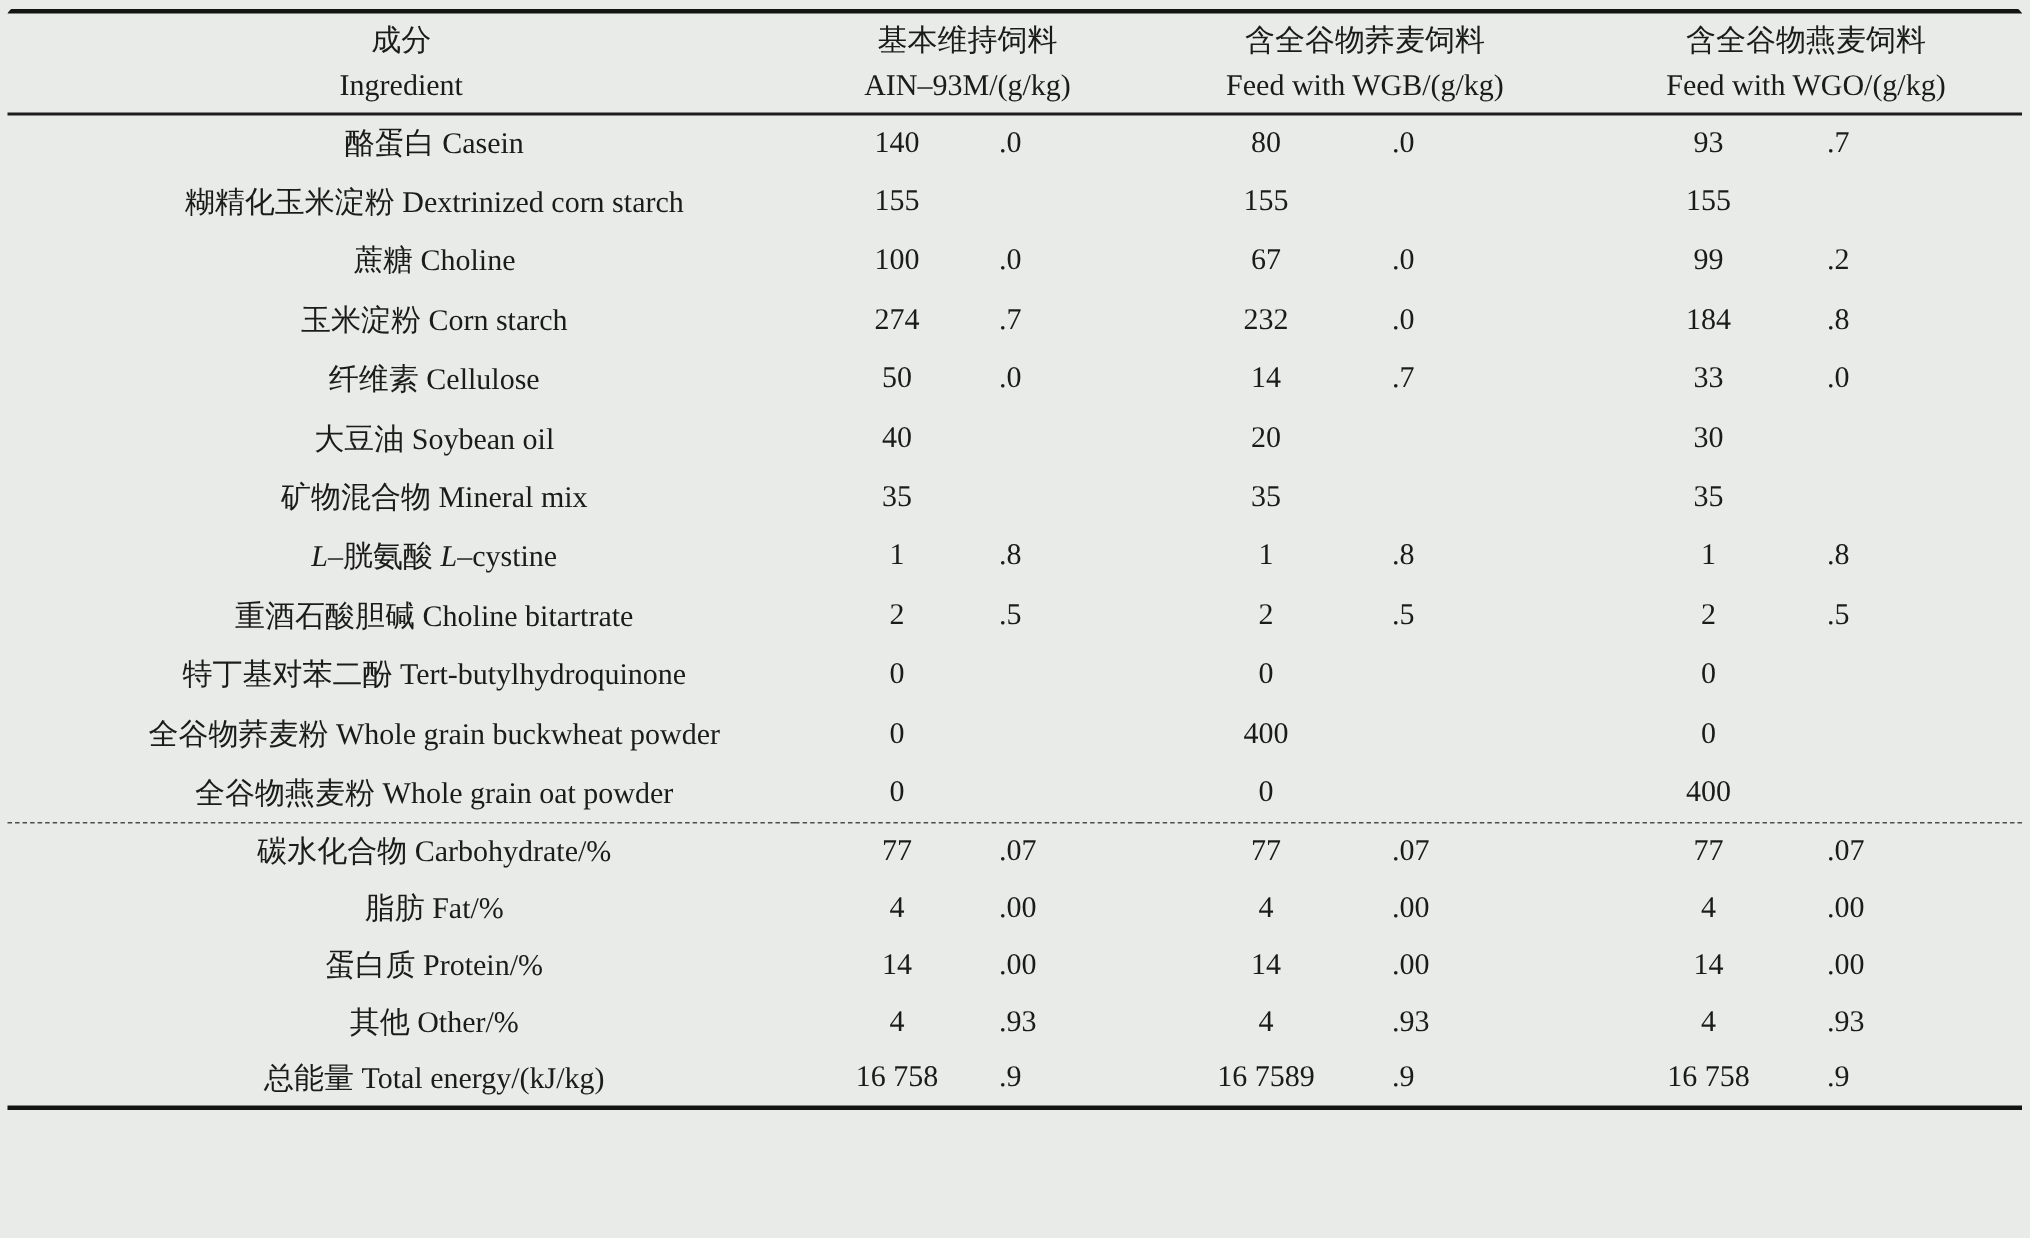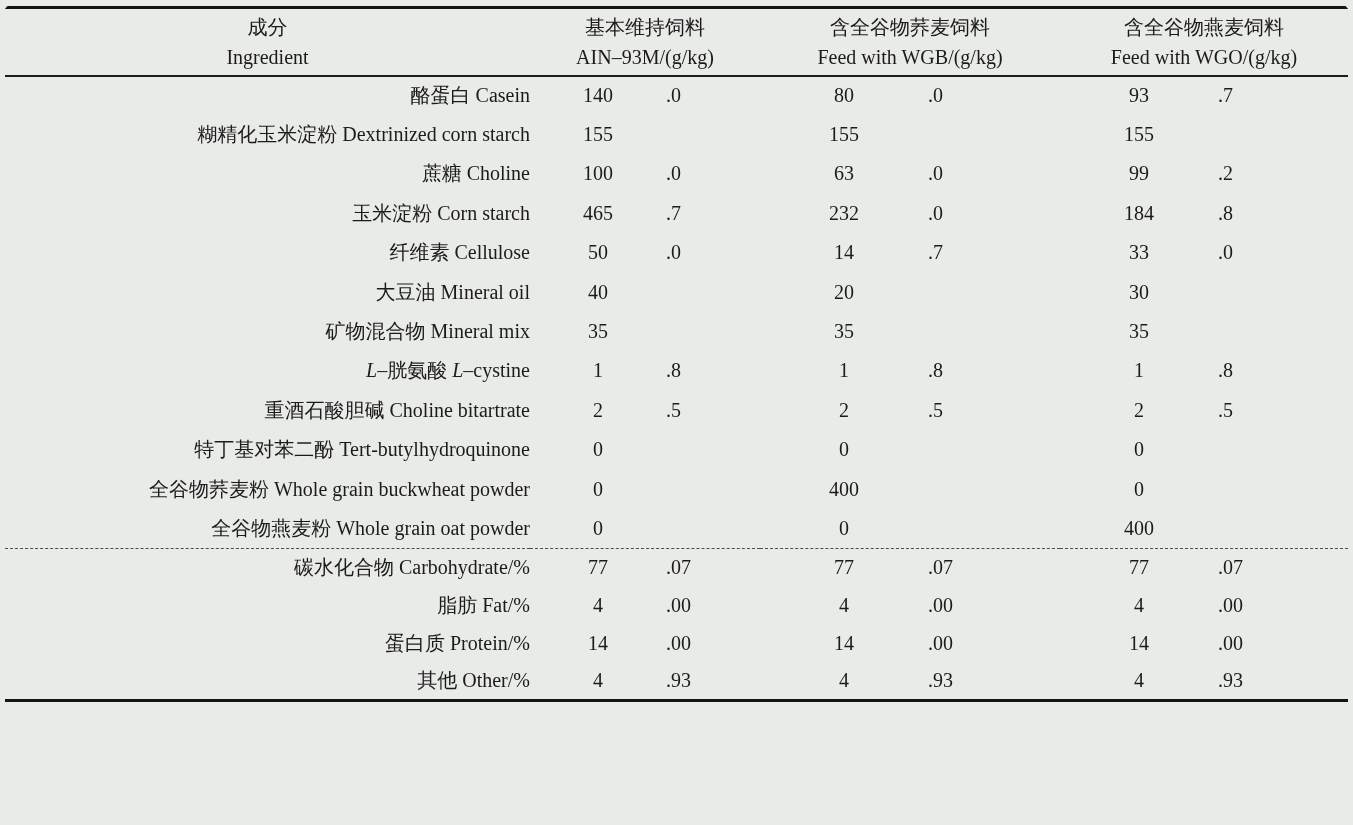--- a/index.html
+++ b/index.html
@@ -32,21 +32,21 @@
     vertical-align: middle;
     font-size: 20px;
   }
   thead .hline { line-height: 1.5; }
   tbody.ingredients { border-bottom: 1px dashed #4c4c4c; }
   tbody.ingredients tr { height: 39.4px; }
   tbody.composition tr { height: 38px; }
   td { vertical-align: middle; }
   td.c1 {
     padding-left: 44px;
-    text-align: right;
+    text-align: center;
     white-space: nowrap;
     overflow: hidden;
   }
   .num { display: flex; white-space: nowrap; }
   .ip { display: inline-block; text-align: center; }
   .fp { display: inline-block; text-align: left; }
   td.c2 .ip { width: 136px; }
   td.c3 .ip { width: 168px; }
   td.c4 .ip { width: 158px; }
   .it { font-style: italic; }
@@ -128,36 +128,36 @@
         <tr>
           <td class="c1">蔗糖 Choline</td>
           <td class="c2">
             <div class="num">
               <span class="ip">100</span>
               <span class="fp">.0</span>
             </div>
           </td>
           <td class="c3">
             <div class="num">
-              <span class="ip">63</span>
+              <span class="ip">67</span>
               <span class="fp">.0</span>
             </div>
           </td>
           <td class="c4">
             <div class="num">
               <span class="ip">99</span>
               <span class="fp">.2</span>
             </div>
           </td>
         </tr>
         <tr>
           <td class="c1">玉米淀粉 Corn starch</td>
           <td class="c2">
             <div class="num">
-              <span class="ip">465</span>
+              <span class="ip">274</span>
               <span class="fp">.7</span>
             </div>
           </td>
           <td class="c3">
             <div class="num">
               <span class="ip">232</span>
               <span class="fp">.0</span>
             </div>
           </td>
           <td class="c4">
@@ -182,21 +182,21 @@
             </div>
           </td>
           <td class="c4">
             <div class="num">
               <span class="ip">33</span>
               <span class="fp">.0</span>
             </div>
           </td>
         </tr>
         <tr>
-          <td class="c1">大豆油 Mineral oil</td>
+          <td class="c1">大豆油 Soybean oil</td>
           <td class="c2">
             <div class="num">
               <span class="ip">40</span>
               <span class="fp"></span>
             </div>
           </td>
           <td class="c3">
             <div class="num">
               <span class="ip">20</span>
               <span class="fp"></span>
@@ -411,18 +411,39 @@
           <td class="c3">
             <div class="num">
               <span class="ip">4</span>
               <span class="fp">.93</span>
             </div>
           </td>
           <td class="c4">
             <div class="num">
               <span class="ip">4</span>
               <span class="fp">.93</span>
+            </div>
+          </td>
+        </tr>
+        <tr>
+          <td class="c1">总能量 Total energy/(kJ/kg)</td>
+          <td class="c2">
+            <div class="num">
+              <span class="ip">16 758</span>
+              <span class="fp">.9</span>
+            </div>
+          </td>
+          <td class="c3">
+            <div class="num">
+              <span class="ip">16 7589</span>
+              <span class="fp">.9</span>
+            </div>
+          </td>
+          <td class="c4">
+            <div class="num">
+              <span class="ip">16 758</span>
+              <span class="fp">.9</span>
             </div>
           </td>
         </tr>
       </tbody>
   </table>
 </div>
 
 </body></html>

